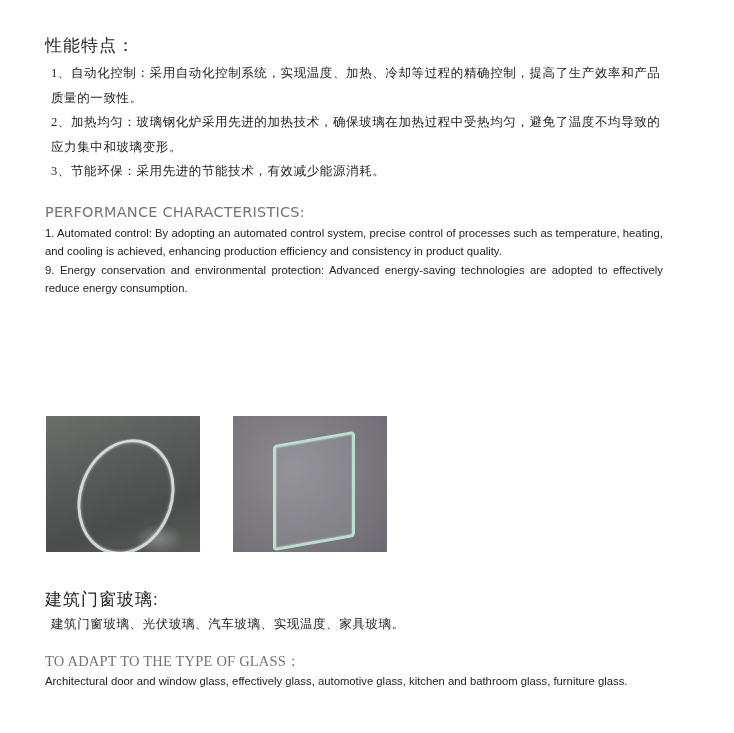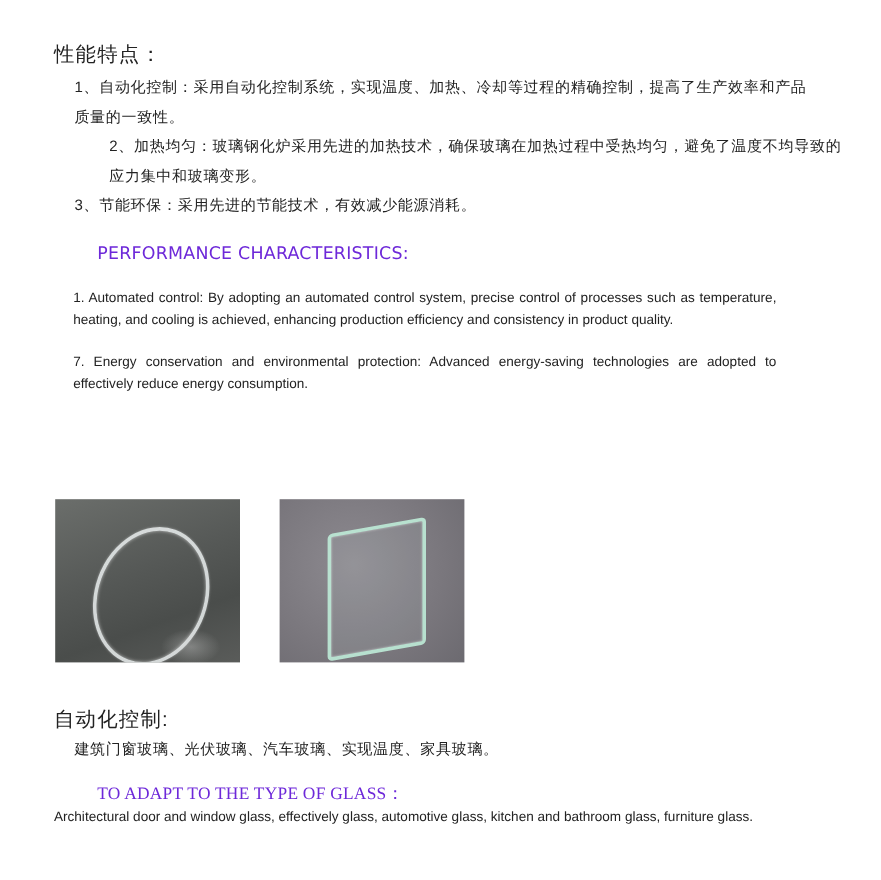--- a/index.html
+++ b/index.html
@@ -1,55 +1,55 @@
 <!DOCTYPE html>
 <html><head>
 <meta charset="utf-8">
 <style>
   html, body { margin:0; padding:0; background:#ffffff; }
   body { width:734px; height:733px; position:relative; overflow:hidden; color:#1a1a1a; }
   .cn-title { position:absolute; left:45px; top:34px; font-family:Liberation Sans, sans-serif; font-size:17px; color:#222; letter-spacing:1px; }
-  .cn-para { position:absolute; left:62px; width:620px; font-family:Liberation Sans, sans-serif; font-size:12.5px; line-height:24.5px; color:#222; letter-spacing:0.6px; }
-  .en-title { position:absolute; left:45px; font-family:"DejaVu Sans", sans-serif; font-size:14.5px; color:#6d28d9; letter-spacing:0.2px;margin-left:36px; }
+  .cn-para { position:absolute; left:51px; width:620px; font-family:Liberation Serif, serif; font-size:12.5px; line-height:24.5px; color:#222; letter-spacing:0.6px; }
+  .en-title { position:absolute; left:45px; font-family:"DejaVu Sans", sans-serif; font-size:14.5px; color:#737373; letter-spacing:0.2px; }
   .en-para { position:absolute; left:45px; width:618px; font-family:"Liberation Sans", sans-serif; font-size:11.3px; line-height:18.4px; color:#222; text-align:justify; text-align-last:left; }
-  .en-para p { margin:16px; }
+  .en-para p { margin:0; }
   .photo { position:absolute; top:416px; width:154px; height:136px; overflow:hidden; }
   .photo1 { left:46px; background:linear-gradient(160deg,#6b6e6b 0%,#555856 45%,#4a4d4b 70%,#5a5c5a 100%); }
   .photo2 { left:233px; background:radial-gradient(circle at 40% 40%,#8d8a90 0%,#7a777d 60%,#6c6a70 100%); }
   .ring { position:absolute; left:33px; top:22px; width:88px; height:112px; border-radius:50%; border:3px solid rgba(235,240,240,0.85); box-shadow:inset 0 0 3px rgba(255,255,255,0.6), 0 0 2px rgba(255,255,255,0.4); transform:rotate(20deg); }
   .ring-shadow { position:absolute; left:88px; top:108px; width:50px; height:30px; border-radius:50%; background:radial-gradient(ellipse at center,rgba(220,220,220,0.35) 0%,rgba(220,220,220,0) 70%); }
   .plate { position:absolute; left:40px; top:22px; width:76px; height:100px; border:3px solid rgba(190,235,215,0.9); border-radius:4px; background:rgba(200,215,210,0.12); transform:skewY(-10deg); box-shadow:inset 0 0 2px rgba(255,255,255,0.6); }
 </style>
 </head>
 <body>
 
 <div>
   <div class="cn-title">性能特点：</div>
   <div class="cn-para" style="top:61px;">1、自动化控制：采用自动化控制系统，实现温度、加热、冷却等过程的精确控制，提高了生产效率和产品质量的一致性。</div>
-  <div class="cn-para" style="top:110px;margin-left:29px;">2、加热均匀：玻璃钢化炉采用先进的加热技术，确保玻璃在加热过程中受热均匀，避免了温度不均导致的应力集中和玻璃变形。</div>
+  <div class="cn-para" style="top:110px;">2、加热均匀：玻璃钢化炉采用先进的加热技术，确保玻璃在加热过程中受热均匀，避免了温度不均导致的应力集中和玻璃变形。</div>
   <div class="cn-para" style="top:159px;">3、节能环保：采用先进的节能技术，有效减少能源消耗。</div>
 </div>
 
 <div>
   <div class="en-title" style="top:204px;">PERFORMANCE CHARACTERISTICS:</div>
   <div class="en-para" style="top:224px;">
     <p>1. Automated control: By adopting an automated control system, precise control of processes such as temperature, heating, and cooling is achieved, enhancing production efficiency and consistency in product quality.</p>
-    <p>7. Energy conservation and environmental protection: Advanced energy-saving technologies are adopted to effectively reduce energy consumption.</p>
+    <p>9. Energy conservation and environmental protection: Advanced energy-saving technologies are adopted to effectively reduce energy consumption.</p>
   </div>
 </div>
 
 <div class="photo photo1">
   <div class="ring"></div>
   <div class="ring-shadow"></div>
 </div>
 <div class="photo photo2">
   <div class="plate"></div>
 </div>
 
 <div>
-  <div class="cn-title" style="top:588px;">自动化控制:</div>
+  <div class="cn-title" style="top:588px;">建筑门窗玻璃:</div>
   <div class="cn-para" style="top:612px;">建筑门窗玻璃、光伏玻璃、汽车玻璃、实现温度、家具玻璃。</div>
 </div>
 
 <div>
   <div class="en-title" style="top:652px;font-family:Liberation Serif, serif;">TO ADAPT TO THE TYPE OF GLASS：</div>
   <div class="en-para" style="top:672px;">Architectural door and window glass, effectively glass, automotive glass, kitchen and bathroom glass, furniture glass.</div>
 </div>
 
 </body></html>

